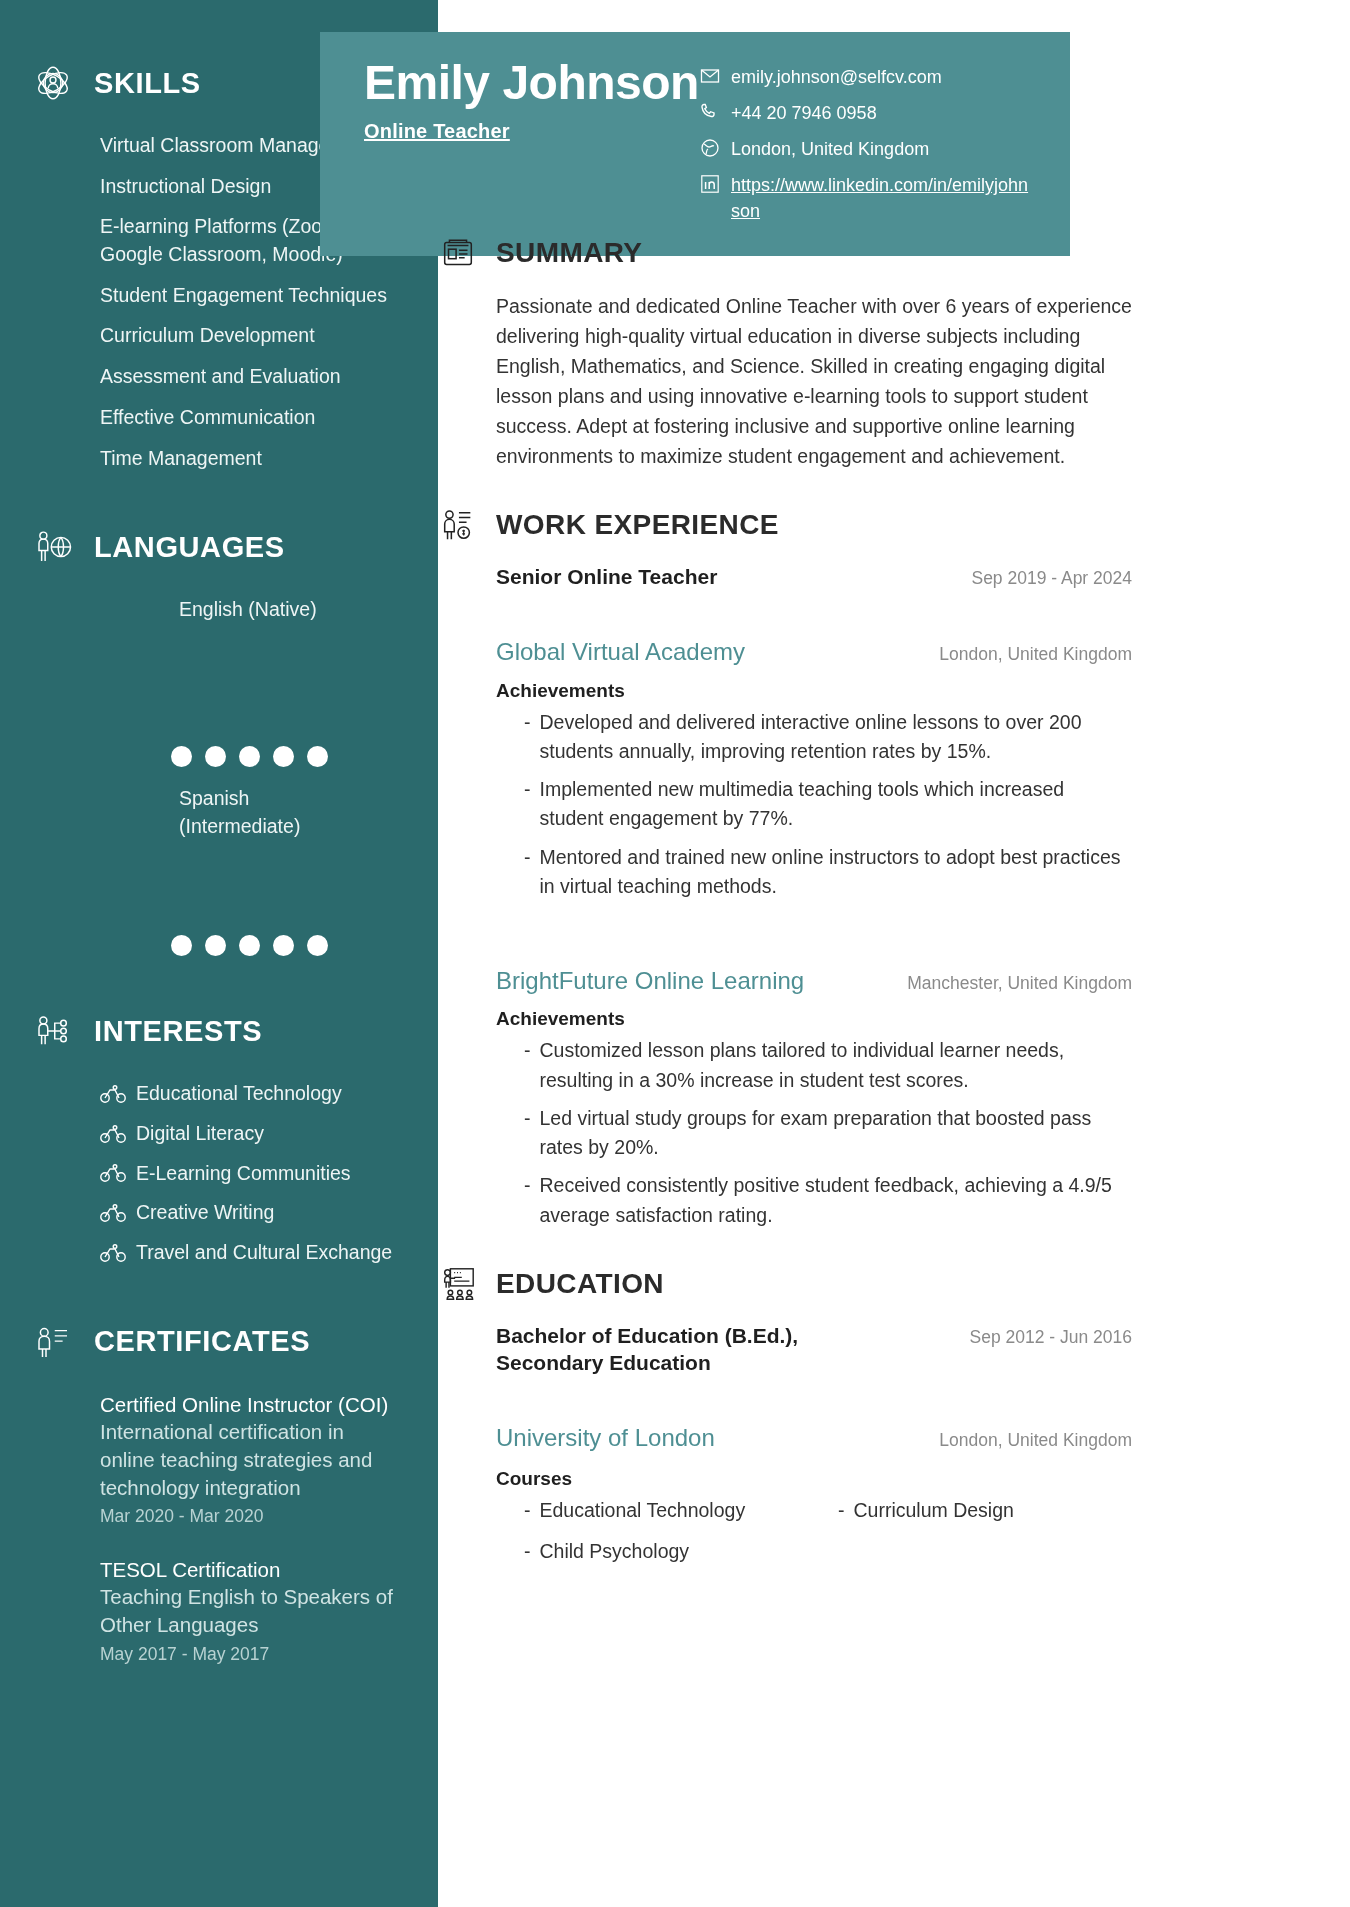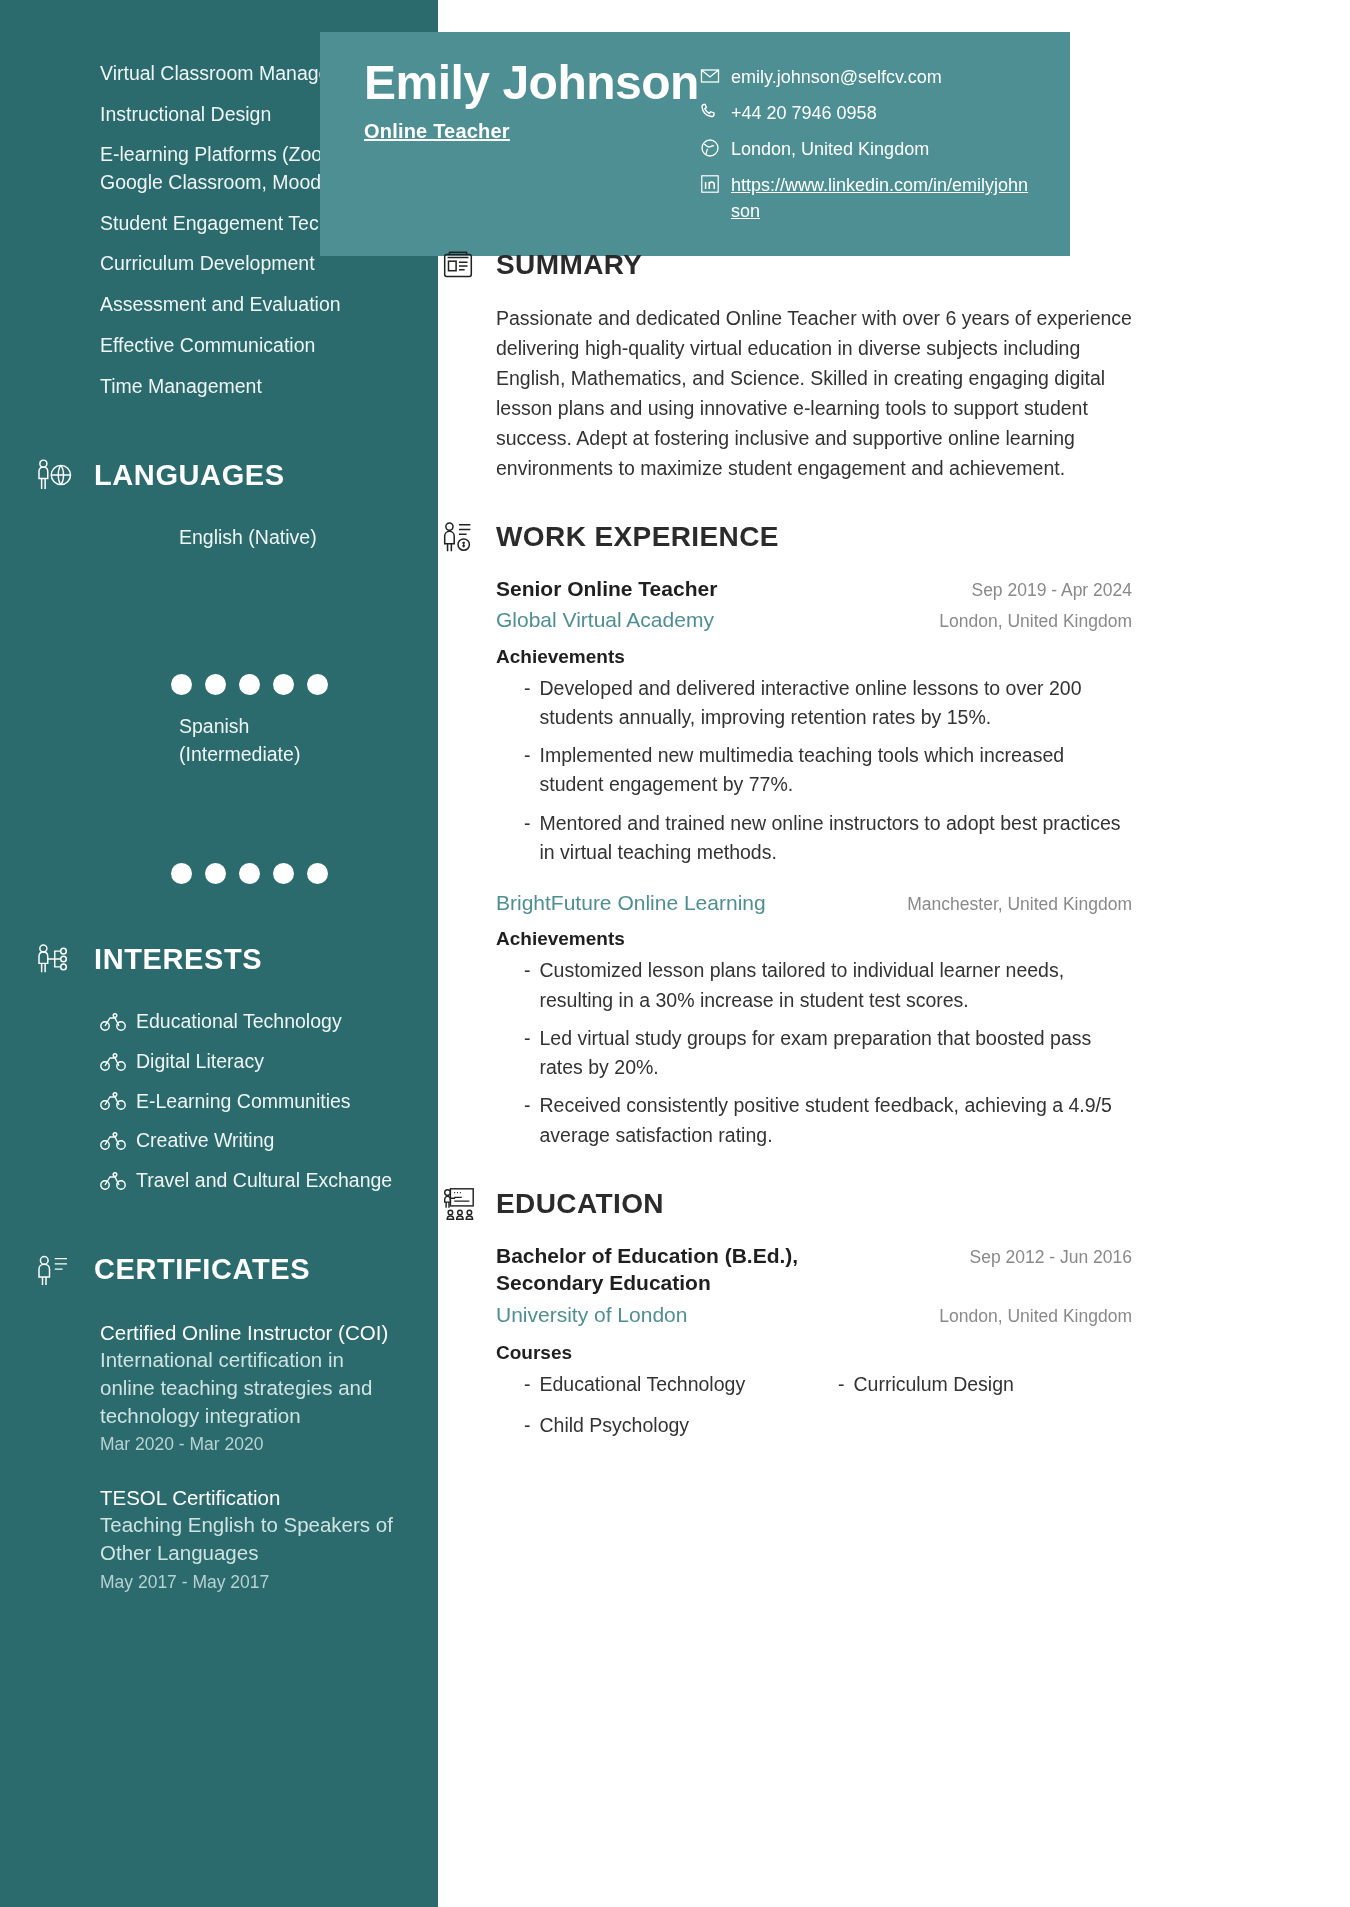--- a/index.html
+++ b/index.html
@@ -139,21 +139,21 @@
     line-height: 1.45;
   }
   .contact-row .cico { flex: 0 0 20px; width: 20px; height: 20px; margin-top: 2px; }
   .contact-row .cico svg { width: 20px; height: 20px; display:block; }
   .contact-row .ctext { word-break: break-all; }
   .contact-row.link .ctext { text-decoration: underline; }
 
   
   .main {
     position: absolute;
-    left: 438px; top: 211px;
+    left: 438px; top: 199px;
     width: 752px;
     padding: 34px 58px 60px 0;
   }
   .sec { margin-bottom: 34px; }
   .sec-head {
     display: flex;
     align-items: center;
     gap: 18px;
     margin-bottom: 18px;
   }
@@ -186,23 +186,24 @@
     color: #8a8a8a;
     font-size: 17.5px;
     white-space: nowrap;
     flex: 0 0 auto;
     text-align: right;
     margin-left: 48px;
   }
   .entry-sub { display: flex; justify-content: space-between; align-items: baseline; gap: 20px; margin-top: 4px; }
   .entry-org {
     color: #4e8f93;
-    font-size: 21px;
+    font-size: 24px;
     line-height: 1.3;
     flex: 1 1 auto;
+    margin-top: 42px;
   }
   .entry-loc {
     color: #8a8a8a;
     font-size: 17.5px;
     white-space: nowrap;
     flex: 0 0 auto;
     text-align: right;
   }
   .ach-label {
     color: #1f1f1f;
@@ -241,20 +242,33 @@
     font-size: 19.5px;
     line-height: 1.5;
   }
 </style>
 </head>
 <body>
 
 <aside class="sidebar">
 
   <section class="side-section">
+    <div class="side-head">
+      <span class="ico">
+        <svg viewBox="0 0 48 48" fill="none" stroke="#ffffff" stroke-width="1.6">
+          <circle cx="24" cy="24" r="11"></circle>
+          <ellipse cx="24" cy="24" rx="18" ry="9" transform="rotate(30 24 24)"></ellipse>
+          <ellipse cx="24" cy="24" rx="18" ry="9" transform="rotate(-30 24 24)"></ellipse>
+          <ellipse cx="24" cy="24" rx="18" ry="9" transform="rotate(90 24 24)"></ellipse>
+          <circle cx="24" cy="20.5" r="3.4"></circle>
+          <path d="M18.6 30c0-3 2.4-5.2 5.4-5.2s5.4 2.2 5.4 5.2"></path>
+        </svg>
+      </span>
+      <h2>SKILLS</h2>
+    </div>
     <div class="side-body">
       <div class="skill-item">Virtual Classroom Management</div>
       <div class="skill-item">Instructional Design</div>
       <div class="skill-item">E-learning Platforms (Zoom, Google Classroom, Moodle)</div>
       <div class="skill-item">Student Engagement Techniques</div>
       <div class="skill-item">Curriculum Development</div>
       <div class="skill-item">Assessment and Evaluation</div>
       <div class="skill-item">Effective Communication</div>
       <div class="skill-item">Time Management</div>
     </div>

